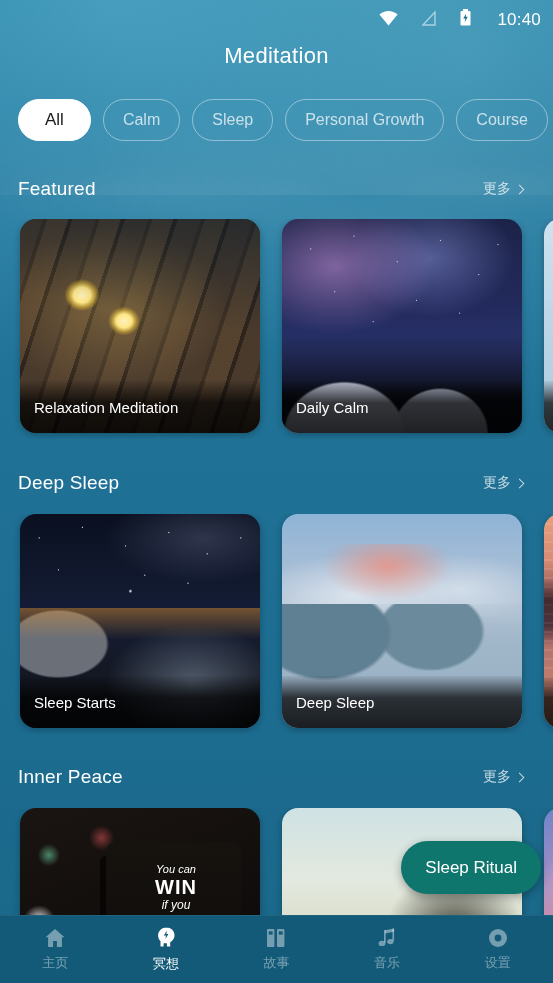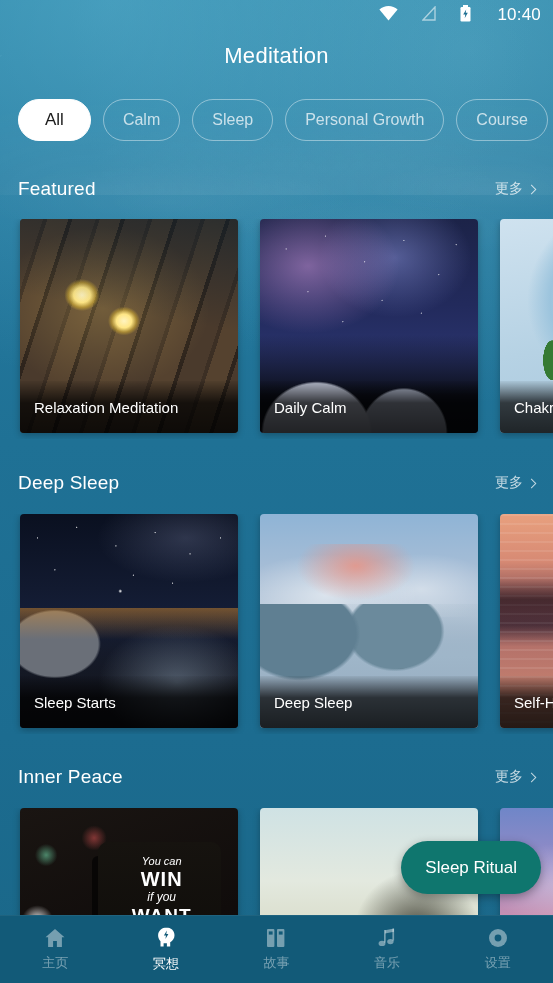--- a/index.html
+++ b/index.html
@@ -34,21 +34,21 @@
     position:absolute; left:0; right:0; top:150px; height:130px;
     background:
       radial-gradient(50% 40% at 30% 40%, rgba(255,255,255,.05), transparent 70%),
       radial-gradient(40% 35% at 70% 60%, rgba(255,255,255,.045), transparent 70%),
       radial-gradient(35% 30% at 90% 30%, rgba(255,255,255,.04), transparent 70%);
   }
 
   
   #statusbar{
     position:absolute; top:0; left:0; right:0; height:30px;
-    display:flex; align-items:center; justify-content:flex-end;
+    display:flex; align-items:flex-end; justify-content:flex-end;
     gap:24px; padding:0 12px 0 0; color:#fff;
   }
   #statusbar .si{ display:block; }
   #clock{ font-size:17px; letter-spacing:.2px; margin-left:2px; }
 
   
   #page-title{
     position:absolute; top:43px; left:0; right:0;
     text-align:center; color:#fff; font-size:22px; font-weight:400;
     letter-spacing:.3px;
@@ -68,33 +68,33 @@
     border:1px solid rgba(255,255,255,.42);
     background:transparent;
   }
   .chip.active{
     background:#fff; color:#1b1b1b; border-color:#fff;
     padding:0 26px; font-size:17px;
   }
 
   
   .section-head{
-    position:absolute; left:18px; right:18px; height:28px;
+    position:absolute; left:18px; right:30px; height:28px;
     display:flex; align-items:center; justify-content:space-between;gap:39px;
   }
   .section-title{ color:#fff; font-size:19px; font-weight:400; letter-spacing:.2px; }
   .more{ display:flex; align-items:center; gap:5px; color:rgba(255,255,255,.74); font-size:14px;text-align:right; }
   .more .chev{ width:7px; height:7px; border-right:1.6px solid rgba(255,255,255,.74);
                border-top:1.6px solid rgba(255,255,255,.74); transform:rotate(45deg); }
 
   
   .row{ position:absolute; left:0; right:0; display:flex; gap:22px; padding-left:20px; overflow:hidden; }
   .card{
-    position:relative; flex:0 0 auto; width:218px; height:214px;
-    border-radius:4px; overflow:hidden;
+    position:relative; flex:0 0 auto; width:240px; height:214px;
+    border-radius:16px; overflow:hidden;
     box-shadow:0 2px 7px rgba(0,0,0,.28);
     padding-left:31px;
   }
   .card .art{ position:absolute; inset:0; }
   .card .cap{
     position:absolute; left:0; right:0; bottom:0; height:52px;
     display:flex; align-items:center; padding:0 14px;
     color:#fff; font-size:15px; white-space:nowrap;
     background:linear-gradient(180deg, rgba(0,0,0,.05) 0%, rgba(0,0,0,.72) 42%, rgba(0,0,0,.82) 100%);
   }
@@ -226,21 +226,21 @@
   .art-mug::after{
     content:""; position:absolute; left:36%; top:16%; width:56%; height:82%;
     border-radius:10px 10px 16px 16px;
     background:linear-gradient(180deg,#16130f,#0b0907);
     box-shadow:-10px 10px 0 -4px rgba(0,0,0,.6);
   }
   .mug-text{
     position:absolute; left:40%; top:22%; width:50%;
     text-align:center; color:#fff; line-height:1.15; z-index:2; pointer-events:none;
   }
-  .mug-text .l1{ font-size:11px; font-style:italic; }
+  .mug-text .l1{ font-size:11px; font-style:italic;margin-top:8px; }
   .mug-text .l2{ font-size:20px; font-weight:700; letter-spacing:1px; }
   .mug-text .l3{ font-size:12px; font-style:italic; }
   .mug-text .l4{ font-size:19px; font-weight:700; letter-spacing:1px; }
   
   .art-flower{
     background:linear-gradient(180deg,#cfe2e4 0%,#e3e9df 34%,#d9dcc9 58%,#5d5f46 78%,#2b2d22 100%);
   }
   .art-flower::after{
     content:""; position:absolute; inset:0;
     background:

